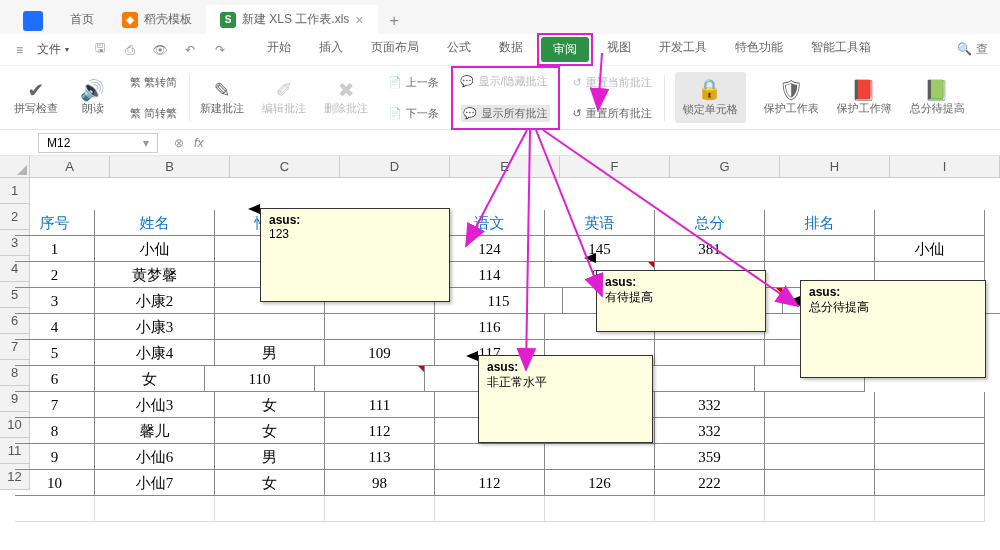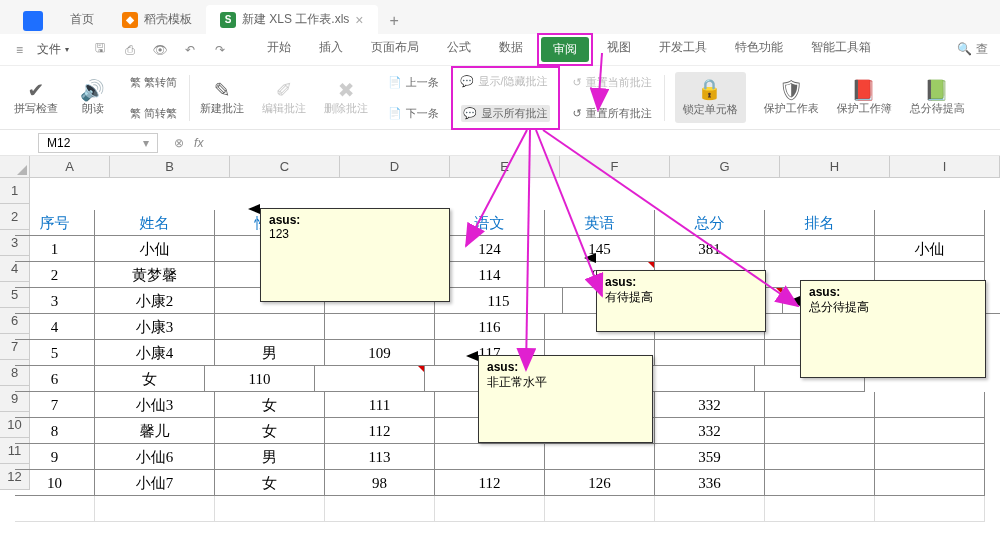--- a/index.html
+++ b/index.html
@@ -339,21 +339,21 @@
         <div class="cell" style="width: 110px;"></div>
         <div class="cell" style="width: 110px;"></div>
       </div>
       <div class="row">
         <div class="cell" style="width: 80px;">10</div>
         <div class="cell" style="width: 120px;">小仙7</div>
         <div class="cell" style="width: 110px;">女</div>
         <div class="cell" style="width: 110px;">98</div>
         <div class="cell" style="width: 110px;">112</div>
         <div class="cell" style="width: 110px;">126</div>
-        <div class="cell" style="width: 110px;">336</div>
+        <div class="cell" style="width: 110px;">222</div>
         <div class="cell" style="width: 110px;"></div>
         <div class="cell" style="width: 110px;"></div>
       </div>
       <div class="row">
         <div class="cell" style="width: 80px; border-color: rgb(221, 221, 221);"></div>
         <div class="cell" style="width: 120px; border-color: rgb(221, 221, 221);"></div>
         <div class="cell" style="width: 110px; border-color: rgb(221, 221, 221);"></div>
         <div class="cell" style="width: 110px; border-color: rgb(221, 221, 221);"></div>
         <div class="cell" style="width: 110px; border-color: rgb(221, 221, 221);"></div>
         <div class="cell" style="width: 110px; border-color: rgb(221, 221, 221);"></div>

